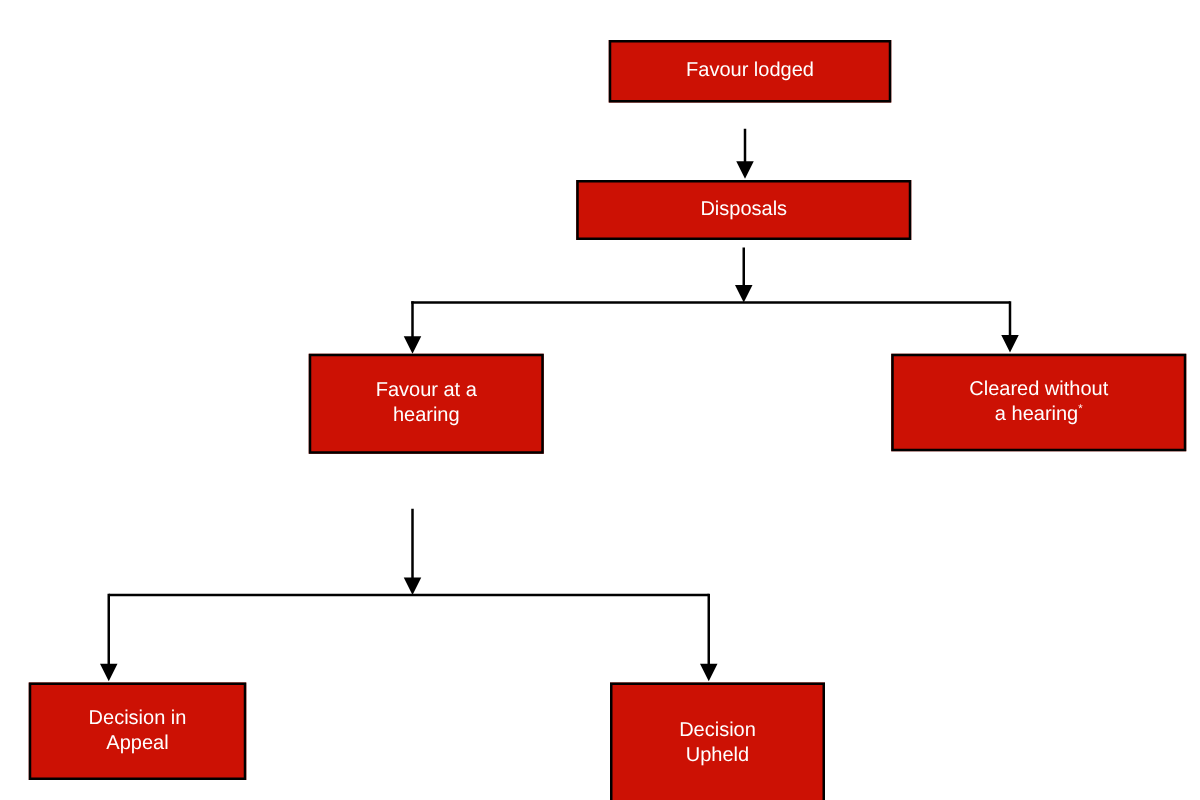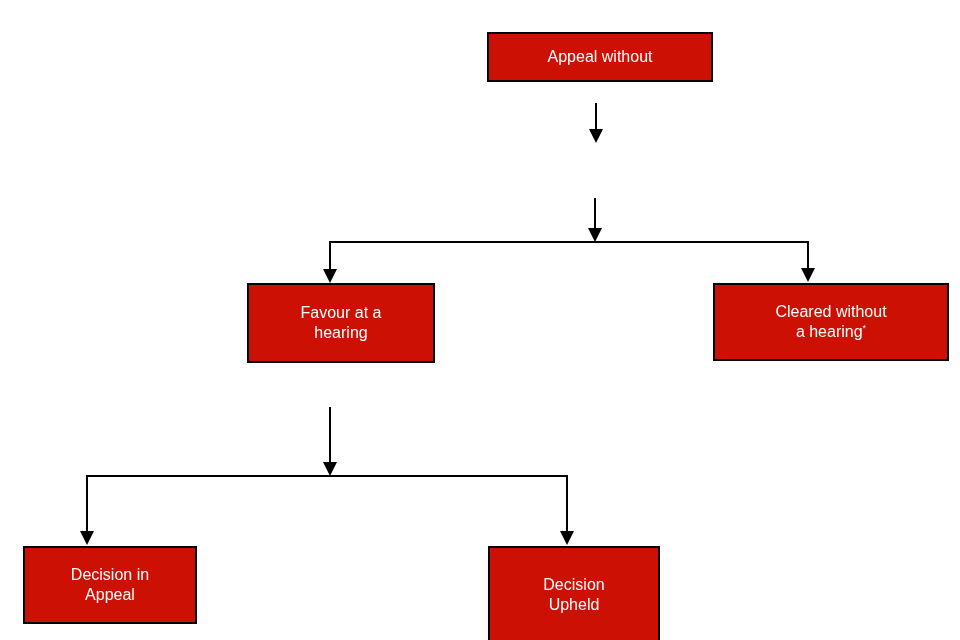--- a/index.html
+++ b/index.html
@@ -105,23 +105,26 @@
       <polygon class="arrow-head" points="80,531 94,531 87,545"></polygon>
     </g>
 
     <g>
       <line class="edge-line" x1="567" y1="475" x2="567" y2="532"></line>
       <polygon class="arrow-head" points="560,531 574,531 567,545"></polygon>
     </g>
   </svg>
 
   <div class="node n-appeal">
-    <span class="label">Appeal without</span>
+    <span class="label">Favour lodged</span>
   </div>
 
+  <div class="node n-disposals">
+    <span class="label">Disposals</span>
+  </div>
 
   <div class="node n-cleared-hearing">
     <span class="label">Favour at a
 hearing</span>
   </div>
 
   <div class="node n-cleared-without">
     <span class="label"><span>Cleared without
 a hearing</span><sup class="marker">*</sup></span>
   </div>

